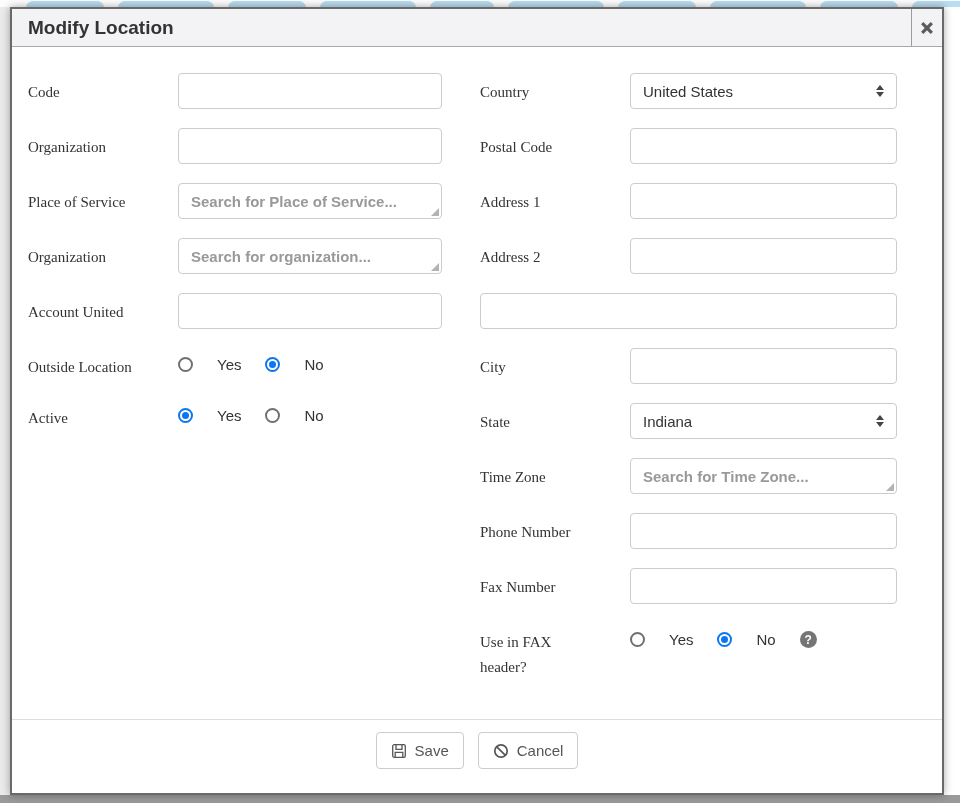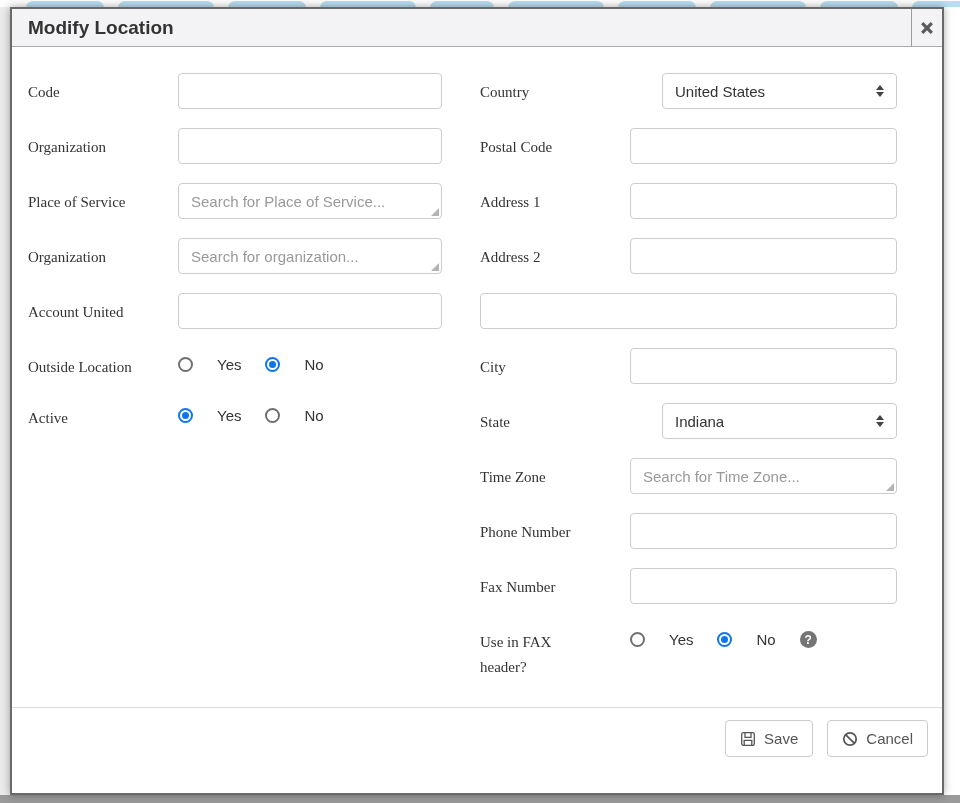--- a/index.html
+++ b/index.html
@@ -28,43 +28,43 @@
   .modal-body { flex:1; display:flex; padding:26px 0 0 16px; overflow:hidden; }
   .form-col { width:414px; flex:none; }
   .form-col.right { width:417px; margin-left:38px; }
 
   .row { display:flex; margin-bottom:19px; }
   .flabel { flex:none; width:150px; padding:7px 46px 0 0; font-size:15px; line-height:25px; color:#333;font-family:Liberation Serif, serif; }
   .fcontrol { flex:1; position:relative; }
 
   .input { width:100%; height:36px; border:1px solid #ccc; border-radius:4px;
            padding:0 12px; font-size:15px; color:#333; outline:none; background:#fff;
-           font-family:"Liberation Sans", sans-serif; }
+           font-family:"Liberation Sans", sans-serif;font-weight:bold; }
   .input::placeholder { color:#999; opacity:1; }
   .grip { position:absolute; right:3px; bottom:3px; width:0; height:0;
           border-left:8px solid transparent; border-bottom:8px solid #b3b3b3; }
 
   .select { height:36px; border:1px solid #ccc; border-radius:4px; background:#fff;
-            display:flex; align-items:center; padding:0 12px; font-size:15px; color:#333; cursor:pointer;margin-left:32px; }
+            display:flex; align-items:center; padding:0 12px; font-size:15px; color:#333; cursor:pointer; }
   .sel-arrows { margin-left:auto; display:flex; flex-direction:column; align-items:center; gap:2px; }
   .arr-up   { width:0; height:0; border-left:4px solid transparent; border-right:4px solid transparent; border-bottom:5px solid #444; }
   .arr-down { width:0; height:0; border-left:4px solid transparent; border-right:4px solid transparent; border-top:5px solid #444; }
 
   .radio-group { display:flex; align-items:center; gap:24px; padding-top:8px; }
   .radio-opt { display:flex; align-items:center; gap:24px; font-size:15px; color:#333; cursor:pointer; }
   .rb { flex:none; width:15px; height:15px; border-radius:50%; border:2px solid #707070; background:#fff; position:relative; }
   .rb.checked { border-color:#0b76ef; }
   .rb.checked::after { content:''; position:absolute; left:2px; top:2px; right:2px; bottom:2px;
                        border-radius:50%; background:#0b76ef; }
   .help { flex:none; width:17px; height:17px; border-radius:50%; background:#757575; color:#fff;
           font-size:12px; font-weight:bold; display:flex; align-items:center; justify-content:center;
           margin-left:0px; cursor:pointer; }
 
-  .modal-footer { flex:none; border-top:1px solid #ddd; padding:12px 14px 36px;
-                  display:flex; justify-content:flex-end; gap:14px; }
+  .modal-footer { flex:none; border-top:1px solid #ddd; padding:12px 14px 24px;
+                  display:flex; justify-content:center; gap:14px; }
   .btn { display:flex; align-items:center; gap:8px; height:37px; padding:0 14px;
          border:1px solid #ccc; border-radius:4px; background:#fff; font-size:15px; color:#555;
          cursor:pointer; font-family:"Liberation Sans", sans-serif; }
 </style>
 </head>
 <body>
 
 <div class="bg-top">
   <span></span>
     <span></span>

